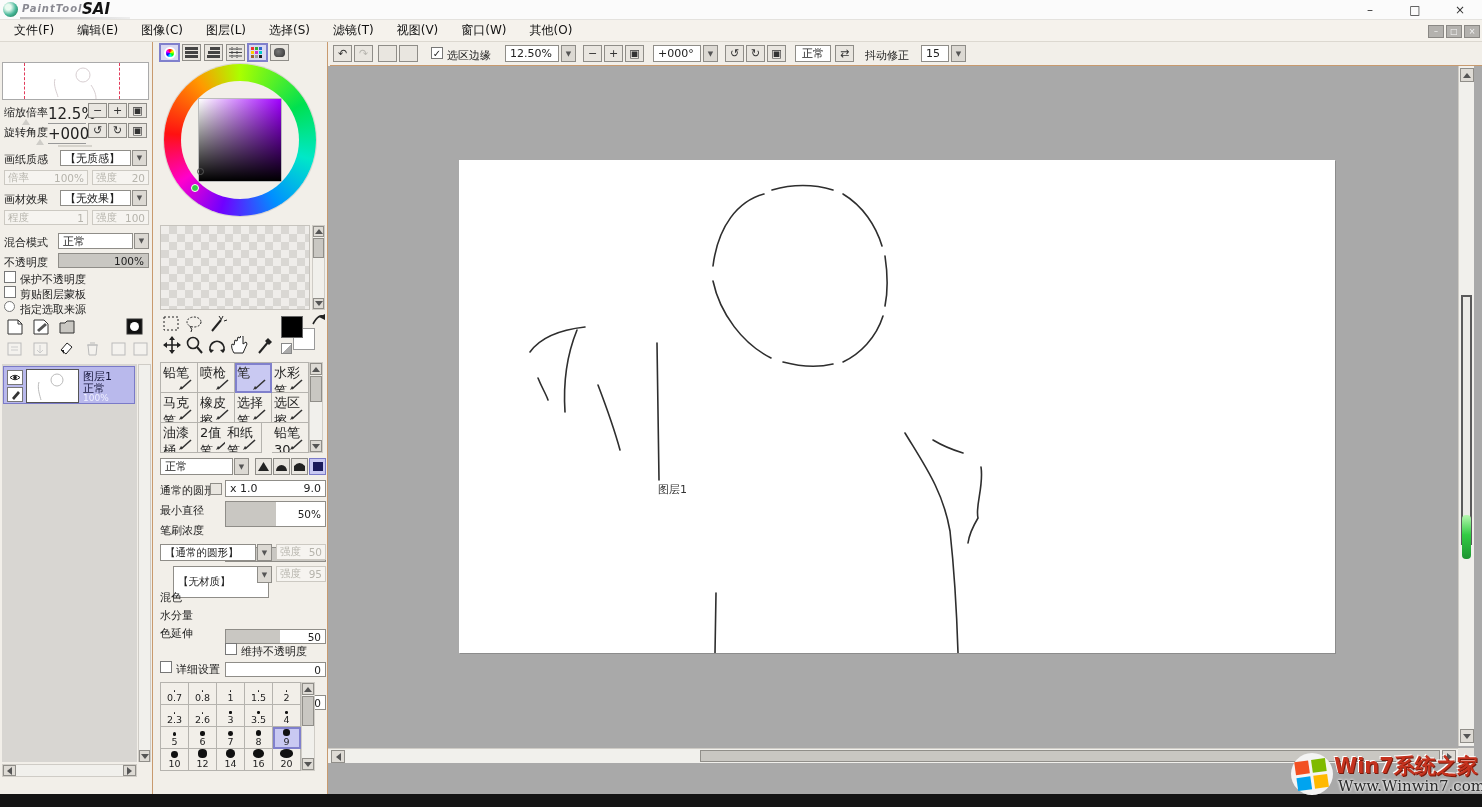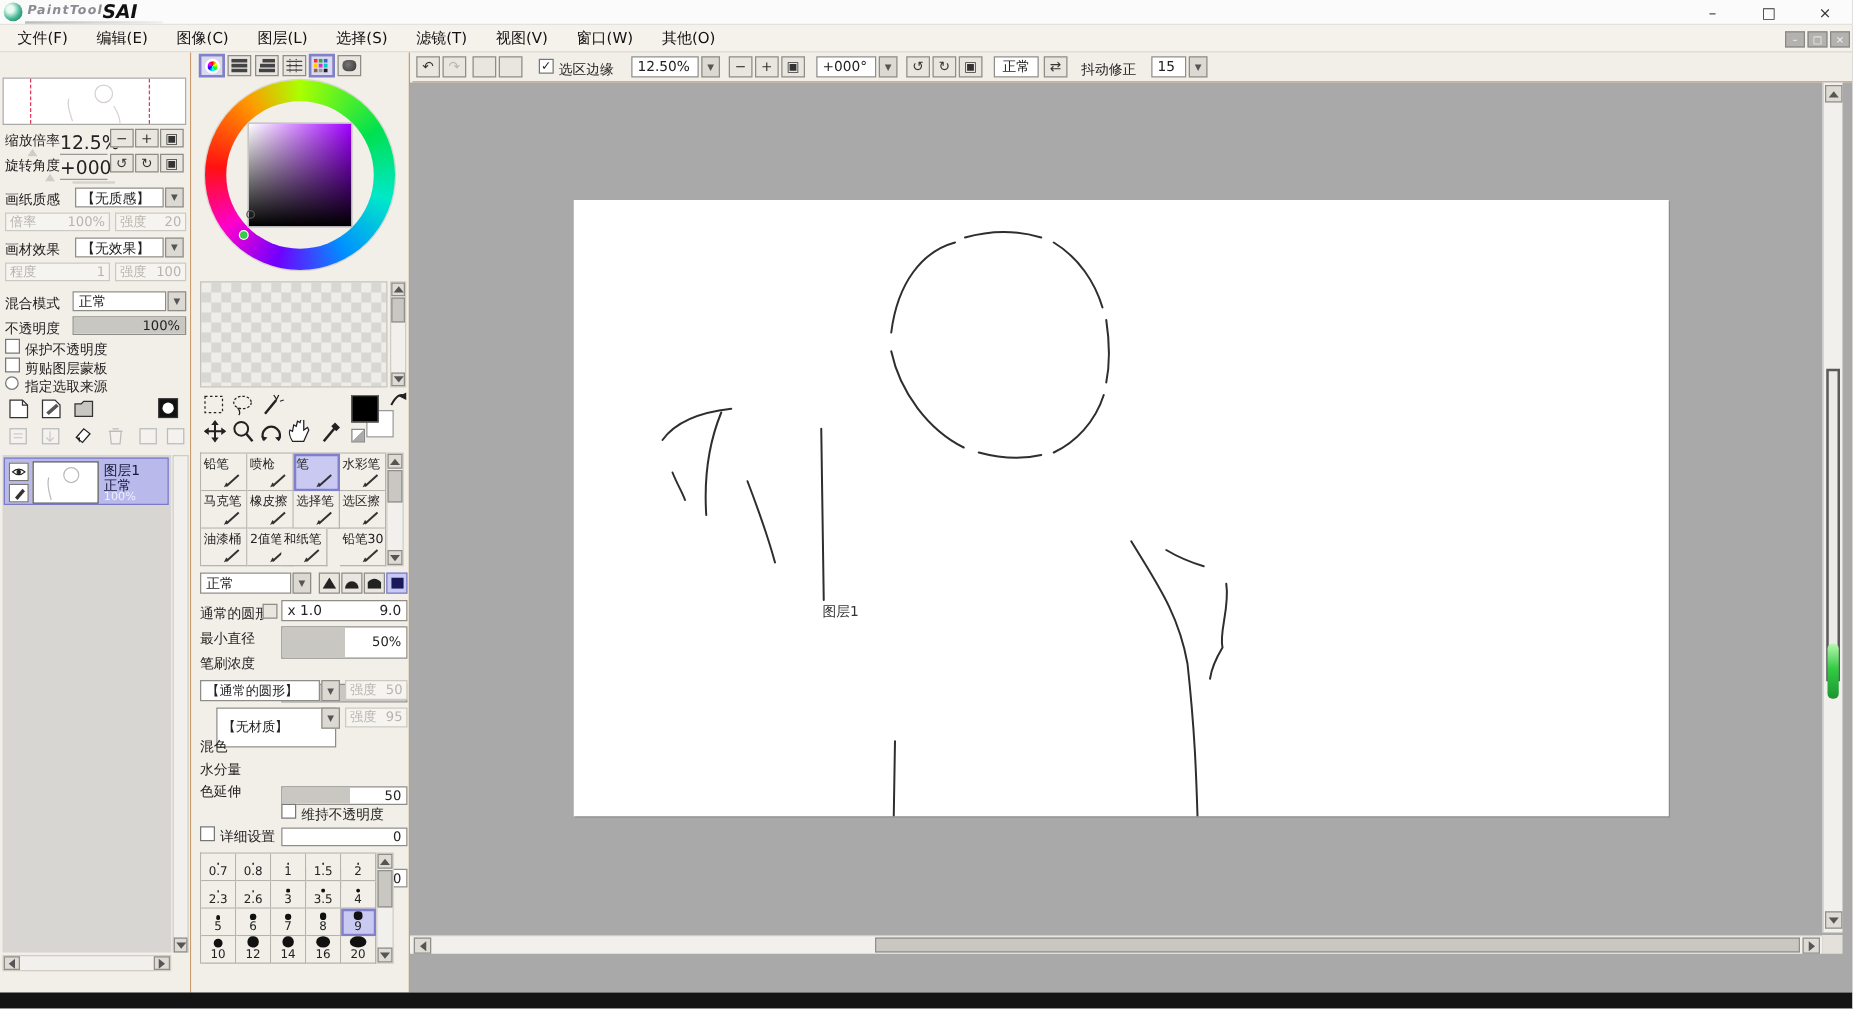--- a/index.html
+++ b/index.html
@@ -54,21 +54,21 @@
   .arr.down { border-left:4px solid transparent; border-right:4px solid transparent; border-top:5px solid #555; }
   .arr.left { border-top:4px solid transparent; border-bottom:4px solid transparent; border-right:5px solid #555; }
   .arr.right { border-top:4px solid transparent; border-bottom:4px solid transparent; border-left:5px solid #555; }
   .sb-thumb { background:#c9c7c2; border:1px solid #908e89; }
 
   
   .layer-item.selected { background:#b9b9ec; border:1px solid #7a7ac8; }
   .mini-btn { background:#fff; border:1px solid #777; display:flex; align-items:center; justify-content:center; }
 
   
-  .tool-cell { position:absolute; width:37px; height:30px; border-right:1px solid #b5b3ae; border-bottom:1px solid #b5b3ae; background:#f2efe9; font-size:10px; padding:1px 0 0 2px; overflow:hidden; }
+  .tool-cell { position:absolute; width:37px; height:30px; border-right:1px solid #b5b3ae; border-bottom:1px solid #b5b3ae; background:#f2efe9; font-size:13px; padding:1px 0 0 2px; overflow:hidden; }
   .tool-cell.selected { background:#c9c9f2; outline:2px solid #8080cc; outline-offset:-2px; }
   .tool-cell svg { position:absolute; right:3px; bottom:2px; }
 
   
   .size-cell { position:absolute; width:28px; height:22px; border-right:1px solid #b5b3ae; border-bottom:1px solid #b5b3ae; background:#f2efe9; display:flex; flex-direction:column; align-items:center; justify-content:flex-end; }
   .size-cell.selected { background:#c9c9f2; outline:2px solid #8080cc; outline-offset:-2px; }
   .size-dot { background:#111; border-radius:50%; margin-bottom:1px; }
   .size-num { font-size:9.5px; color:#222; line-height:1; margin-bottom:2px; }
 
   .checker { background:
@@ -660,14 +660,27 @@
       <div class="abs sb-btn" style="left:1114px; top:1px; width:14px; height:13px">
           <span class="arr right"></span>
         </div>
     </div>
     <div class="abs" style="left:1130px; top:682px; width:16px; height:15px; background:#e4e1db;"></div>
 
   </div>
 
   <div class="abs blackstrip"></div>
 
+  <div class="abs watermark">
+    <svg class="abs" style="left:0; top:2px" width="44" height="44">
+      <circle cx="22" cy="22" r="21" fill="#f4f4f4"></circle>
+      <g transform="rotate(-8 22 22)">
+        <path d="M6 8 h14 v13 h-14 z" fill="#f25022" rx="2"></path>
+        <path d="M23 8 h14 v13 h-14 z" fill="#7fba00"></path>
+        <path d="M6 24 h14 v13 h-14 z" fill="#00a4ef"></path>
+        <path d="M23 24 h14 v13 h-14 z" fill="#ffb900"></path>
+      </g>
+    </svg>
+    <span class="wm-line1">Win7系统之家</span>
+    <span class="wm-line2">Www.Winwin7.com</span>
+  </div>
 
 </div>
 
 </body></html>

